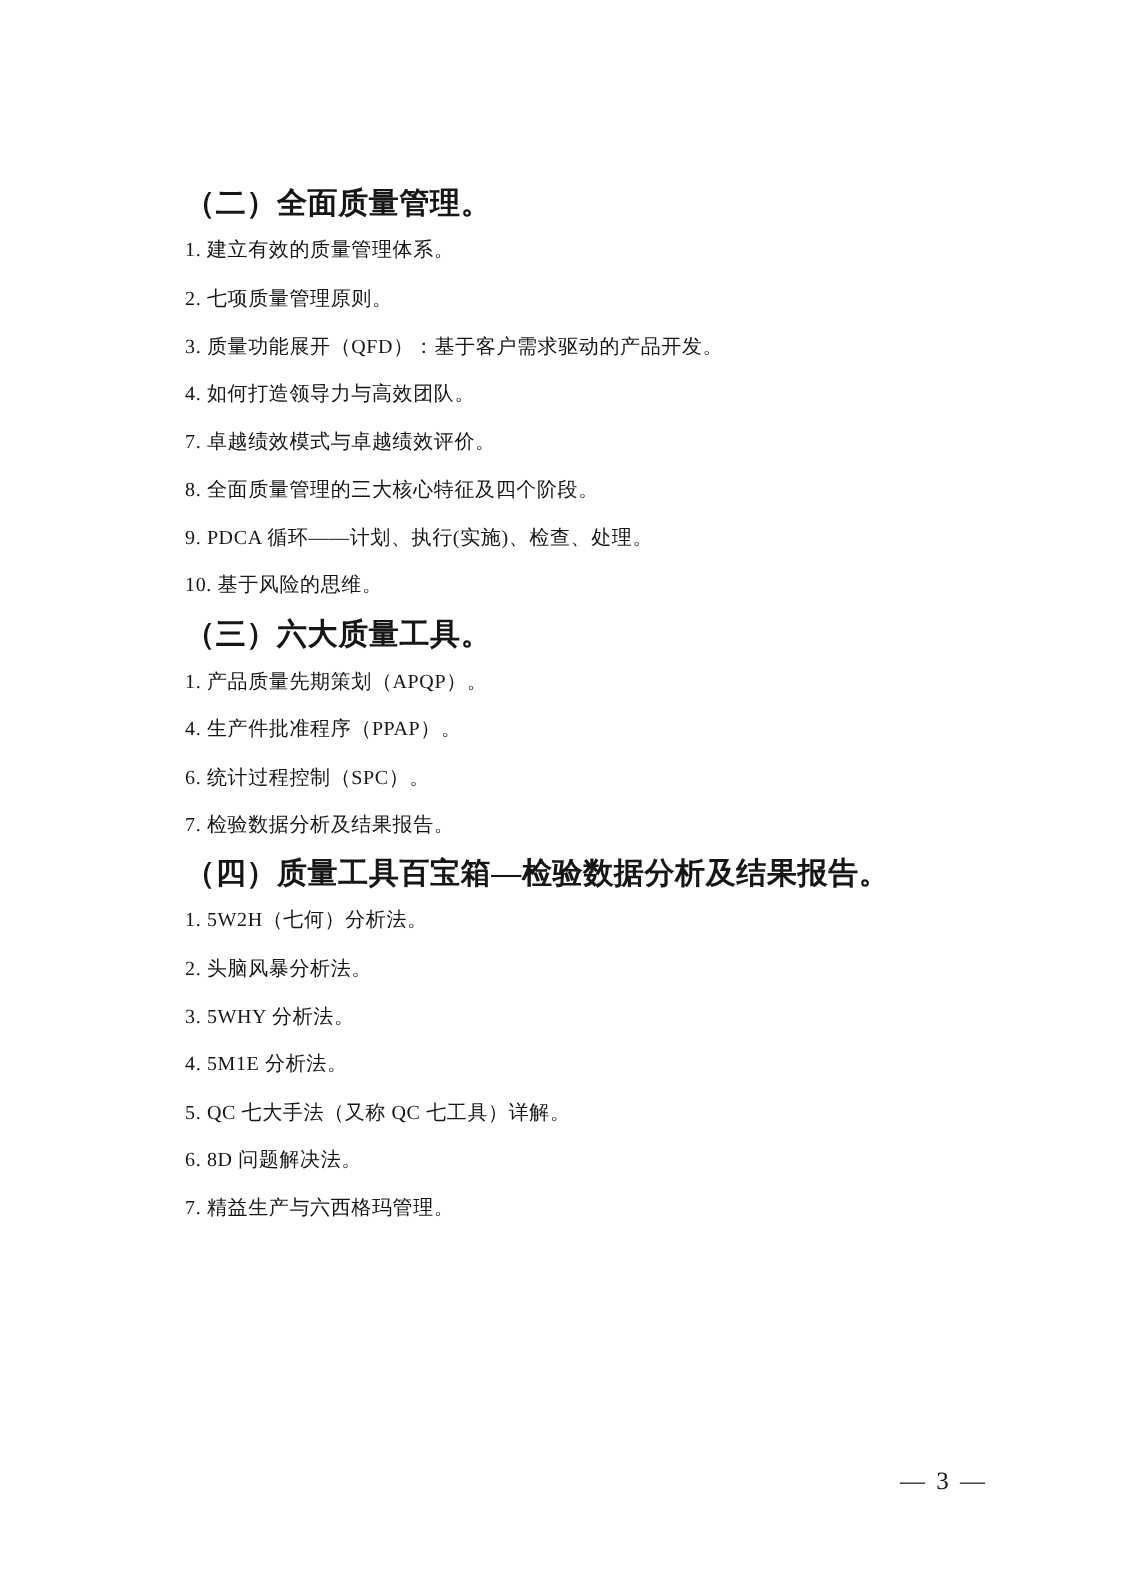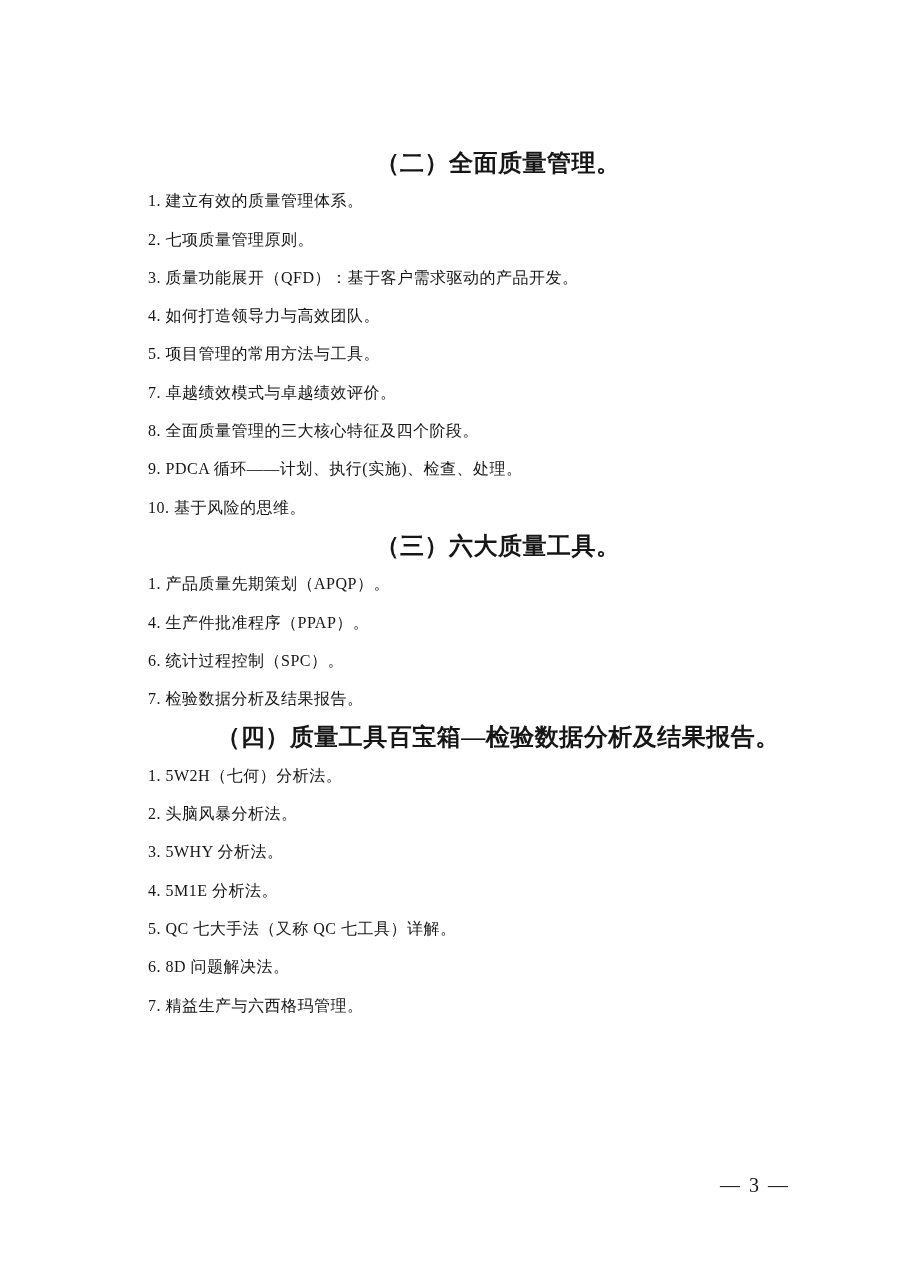--- a/index.html
+++ b/index.html
@@ -27,21 +27,20 @@
     font-size: 16px;
     line-height: 38.3px;
     height: 38.3px;
     white-space: nowrap;
     letter-spacing: 0.5px;
   }
   .line.heading {
     font-size: 24px;
     font-weight: bold;
     letter-spacing: 0.5px;
-    text-align: center;
   }
   .page-number {
     position: absolute;
     top: 1174px;
     right: 110px;
     font-size: 20px;
     letter-spacing: 2px;
     color: #161616;
   }
 </style>
@@ -49,21 +48,20 @@
 <body>
 
 <div class="page">
   <div class="content">
 
     <div class="line heading">（二）全面质量管理。</div>
     <div class="line">1. 建立有效的质量管理体系。</div>
     <div class="line">2. 七项质量管理原则。</div>
     <div class="line">3. 质量功能展开（QFD）：基于客户需求驱动的产品开发。</div>
     <div class="line">4. 如何打造领导力与高效团队。</div>
-    <div class="line">5. 项目管理的常用方法与工具。</div>
     <div class="line">7. 卓越绩效模式与卓越绩效评价。</div>
     <div class="line">8. 全面质量管理的三大核心特征及四个阶段。</div>
     <div class="line">9. PDCA 循环——计划、执行(实施)、检查、处理。</div>
     <div class="line">10. 基于风险的思维。</div>
 
     <div class="line heading">（三）六大质量工具。</div>
     <div class="line">1. 产品质量先期策划（APQP）。</div>
     <div class="line">4. 生产件批准程序（PPAP）。</div>
     <div class="line">6. 统计过程控制（SPC）。</div>
     <div class="line">7. 检验数据分析及结果报告。</div>

